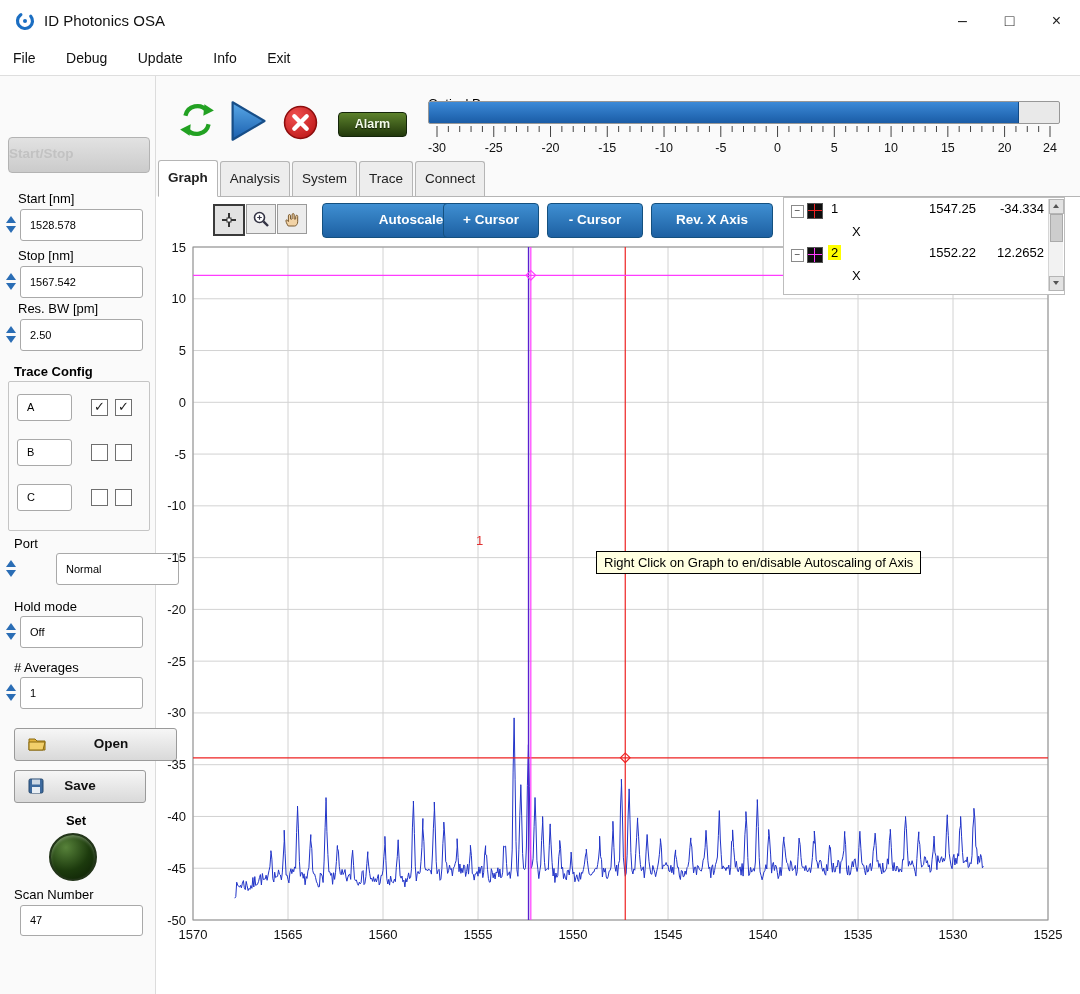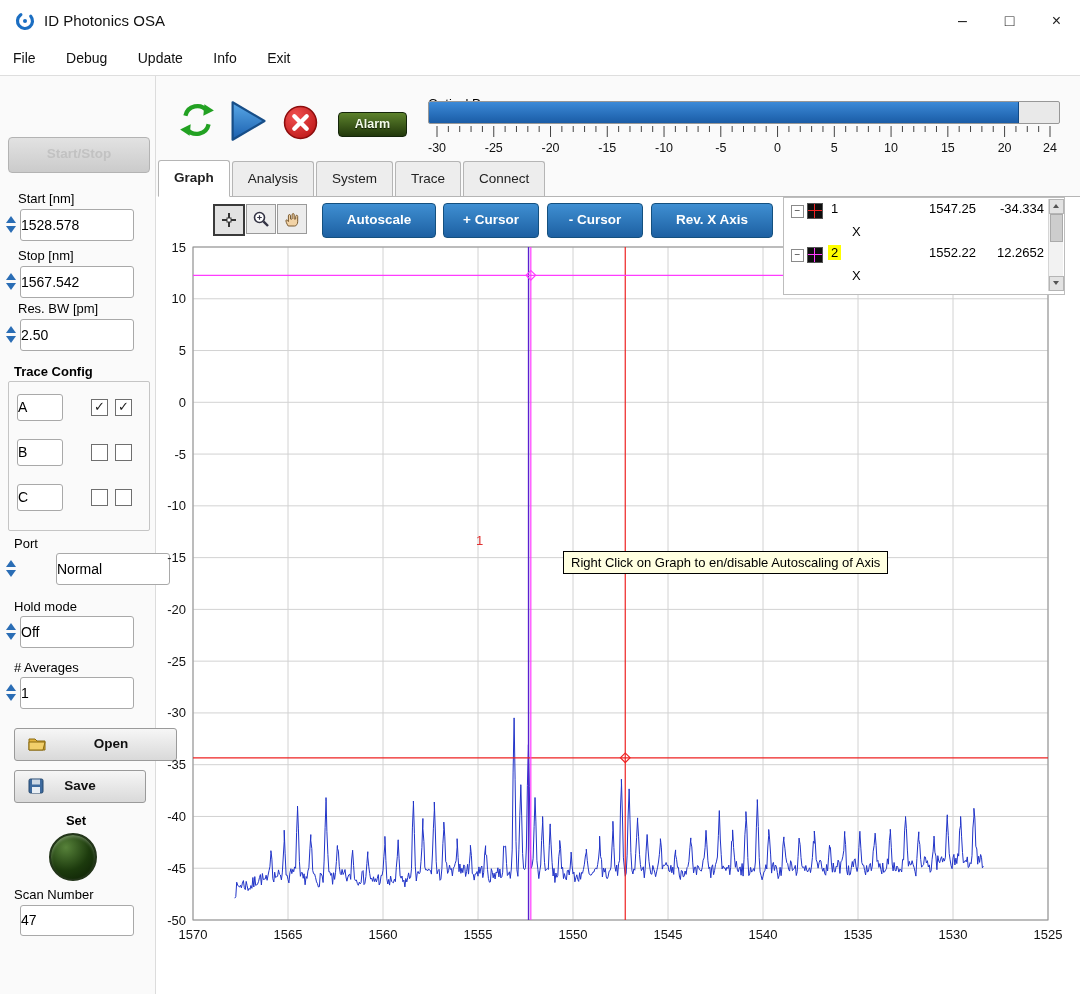--- a/index.html
+++ b/index.html
@@ -8,42 +8,42 @@
   .titlebar{position:absolute;left:0;top:0;width:1080px;height:42px;background:#ffffff;border-bottom:1px solid #ececec;}
   .title-text{position:absolute;left:44px;top:0;line-height:42px;font-size:15px;color:#101010;}
   .win-logo{position:absolute;left:14px;top:10px;width:22px;height:22px;}
   .win-controls{position:absolute;right:0;top:0;height:42px;display:flex;}
   .win-btn{width:47px;height:42px;text-align:center;line-height:42px;font-size:16px;color:#222;}
   
   .menubar{position:absolute;left:0;top:42px;width:1080px;height:33px;background:#ffffff;border-bottom:1px solid #dedede;}
   .menu-item{display:inline-block;padding:0 13px;line-height:32px;font-size:14px;color:#101010;}
   
   .btn-blue{position:absolute;background:linear-gradient(#3f8fd2,#1d60a2);border:1px solid #14507f;border-radius:4px;color:#fff;font-size:13.5px;font-weight:600;text-align:center;}
-  .btn-gray-big{position:absolute;background:linear-gradient(#e2e2e2,#cbcbcb);border:1px solid #b3b3b3;border-radius:4px;color:#c2c2c2;font-size:13.5px;font-weight:600;text-align:center;}
-  .field{position:absolute;background:#fff;border:1px solid #a9a9a9;border-radius:3px;font-size:14px;color:#000;padding-left:0;}
+  .btn-gray-big{position:absolute;background:linear-gradient(#e2e2e2,#cbcbcb);border:1px solid #b3b3b3;border-radius:4px;color:#c2c2c2;font-size:13.5px;font-weight:600;}
+  .field{position:absolute;background:#fff;border:1px solid #a9a9a9;border-radius:3px;font-size:11px;color:#000;padding-left:9px;}
   .lbl{position:absolute;font-size:13px;color:#000;white-space:nowrap;}
   .spin{position:absolute;width:11px;height:17px;}
   .spin i{position:absolute;left:0;width:0;height:0;border-left:5px solid transparent;border-right:5px solid transparent;}
   .spin .up{top:0;border-bottom:7px solid #2a6db5;}
   .spin .dn{bottom:0;border-top:7px solid #2a6db5;}
   .cb{position:absolute;width:15px;height:15px;background:#fff;border:1px solid #6f6f6f;font-size:13px;line-height:14px;text-align:center;color:#1a1a1a;}
   .groupbox{position:absolute;border:1px solid #c5c5c5;border-radius:2px;background:transparent;}
   .btn-sys{position:absolute;width:130px;height:31px;background:linear-gradient(#f6f6f6,#d9d9d9);border:1px solid #9a9a9a;border-radius:3px;font-size:13.5px;font-weight:bold;color:#111;text-align:center;line-height:29px;}
   .btn-sys svg{position:absolute;left:13px;top:7px;}
   .led{position:absolute;width:44px;height:44px;border-radius:50%;background:radial-gradient(circle at 34% 28%,#57823a,#1c3a0d 55%,#0d1f05 95%);border:2px solid #23351a;box-shadow:inset 0 2px 3px rgba(255,255,255,.25);}
   
   .alarm-btn{position:absolute;left:338px;top:112px;width:67px;height:23px;background:linear-gradient(#5c822c,#22380b);border:1px solid #14250a;border-radius:4px;color:#f2fbe8;font-size:12.5px;font-weight:bold;text-align:center;line-height:22px;text-shadow:0 1px 1px #0a1403;}
   .power-label{position:absolute;left:428px;top:84px;font-size:13px;color:#000;margin-top:12px;}
   .power-track{position:absolute;left:428px;top:101px;width:630px;height:21px;background:#e9e9e9;border:1px solid #979797;border-radius:2px;overflow:hidden;}
   .power-fill{height:100%;background:linear-gradient(#3c8ad8,#1a5ca6);border-right:1px solid #124a85;}
   #powerscale{position:absolute;left:428px;top:124px;}
   .ptick{font-size:12.5px;fill:#111;font-family:"Liberation Sans",sans-serif;}
   
   .tabstrip{position:absolute;left:158px;top:161px;width:922px;height:35px;border-bottom:1px solid #b5b5b5;display:flex;align-items:flex-end;}
-  .tab{height:34px;line-height:33px;padding:0 15px;font-size:13.5px;background:#ededed;border:1px solid #b5b5b5;border-bottom:none;border-radius:3px 3px 0 0;margin-right:2px;color:#222;}
+  .tab{height:34px;line-height:33px;padding:0 9px;font-size:13.5px;background:#ededed;border:1px solid #b5b5b5;border-bottom:none;border-radius:3px 3px 0 0;margin-right:2px;color:#222;}
   .tab.active{background:#fff;font-weight:bold;height:35px;margin-bottom:-1px;border-bottom:1px solid #fff;}
   .page{position:absolute;left:156px;top:196px;width:924px;height:798px;background:#ffffff;}
   
   .tool-cluster{position:absolute;left:213px;top:204px;display:flex;}
   .tool-btn{width:28px;height:28px;background:#ececec;border:1px solid #9a9a9a;display:flex;align-items:center;justify-content:center;margin-right:1px;}
   .tool-btn.sel{border:2px solid #3a3a3a;background:#e2e2e2;}
   
   .legend{position:absolute;left:783px;top:197px;width:280px;height:96px;background:#fff;border:1px solid #bdbdbd;z-index:5;font-size:13px;}
   .treebox{position:absolute;width:11px;height:11px;border:1px solid #8a8a8a;background:#fff;font-size:10px;line-height:9px;text-align:center;color:#333;}
   .treebox::before{content:"−";}
@@ -57,21 +57,21 @@
   .sbar{position:absolute;right:1px;top:1px;width:14px;height:92px;background:#f2f2f2;border-left:1px solid #d5d5d5;}
   .sb-btn{position:absolute;left:0;width:13px;height:13px;background:#e3e3e3;border:1px solid #b5b5b5;}
   .sb-btn::before{content:"";position:absolute;left:3px;width:0;height:0;border-left:3px solid transparent;border-right:3px solid transparent;}
   .sb-up{top:0;} .sb-up::before{top:4px;border-bottom:4px solid #555;}
   .sb-dn{bottom:0;} .sb-dn::before{top:4px;border-top:4px solid #555;}
   .sb-thumb{position:absolute;left:1px;top:15px;width:11px;height:26px;background:#cdcdcd;border:1px solid #aaa;}
   
   #chart{position:absolute;left:160px;top:240px;z-index:1;}
   .tick{font-size:13px;fill:#111;font-family:"Liberation Sans",sans-serif;}
   .plabel{font-size:13px;fill:#e03030;font-family:"Liberation Sans",sans-serif;}
-  .tooltip{position:absolute;left:563px;top:551px;background:#ffffe1;border:1px solid #000;padding:3px 7px;font-size:13px;color:#000;z-index:6;white-space:nowrap;}
+  .tooltip{position:absolute;left:596px;top:551px;background:#ffffe1;border:1px solid #000;padding:3px 7px;font-size:13px;color:#000;z-index:6;white-space:nowrap;}
   .watermark{position:absolute;left:878px;top:916px;z-index:7;display:flex;align-items:center;opacity:.96;}
   .watermark .wm-text{font-size:27px;font-weight:bold;color:#fff;text-shadow:0 0 4px rgba(70,70,70,.8),0 1px 2px rgba(70,70,70,.7);margin-left:6px;letter-spacing:2px;}
   .vsep{position:absolute;left:155px;top:76px;width:1px;height:918px;background:#dcdcdc;}
 </style>
 </head>
 <body>
 
 <div class="window">
 
   <div class="titlebar">
@@ -299,21 +299,21 @@
         <path d="M7.5 5.2v4.6 M5.2 7.5h4.6" stroke="#334" stroke-width="1.2"></path>
         <path d="M11.4 11.4 L16 16" stroke="#334" stroke-width="2.4"></path>
       </svg>
     </div>
     <div class="tool-btn">
       <svg width="18" height="18" viewBox="0 0 18 18">
         <path d="M5.2 16c-1.6-2.4-2.8-5.2-2-6 .6-.6 1.6.2 2.2 1.6V5.8c0-1.7 2.1-1.7 2.1 0V9c0 .3 1.6.3 1.6 0V4.8c0-1.7 2.1-1.7 2.1 0V9c0 .3 1.5.3 1.5 0V6.4c0-1.5 2-1.5 2 0v5.4c0 2-1.2 4.2-3.2 4.2z" fill="#f2d3a6" stroke="#7a5a30" stroke-width="1"></path>
       </svg>
     </div>
   </div>
-  <div class="btn-blue" style="left:322px;top:203px;width:112px;height:33px;line-height:31px;">Autoscale</div>
+  <div class="btn-blue" style="left:322px;top:203px;width:112px;height:33px;line-height:31px;padding-left:32px;">Autoscale</div>
   <div class="btn-blue" style="left:443px;top:203px;width:94px;height:33px;line-height:31px;">+ Cursor</div>
   <div class="btn-blue" style="left:547px;top:203px;width:94px;height:33px;line-height:31px;">- Cursor</div>
   <div class="btn-blue" style="left:651px;top:203px;width:120px;height:33px;line-height:31px;">Rev. X Axis</div>
 
   <div class="legend">
     <div class="treebox" style="left:7px;top:7px;"></div>
     <div class="swatch" style="left: 23px; top: 5px; --cross: #ee2222;"></div>
     <div class="leg-id" style="left:44px;top:3px;">1</div>
     <div class="leg-val" style="left:130px;top:3px;width:62px;">1547.25</div>
     <div class="leg-val" style="left:198px;top:3px;width:62px;">-34.334</div>

